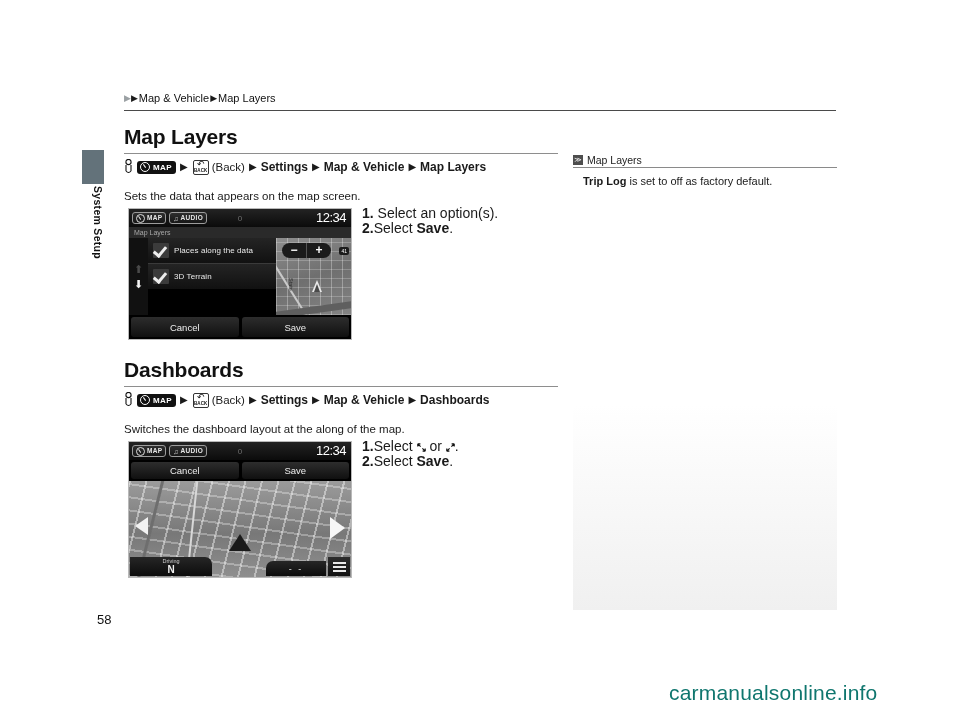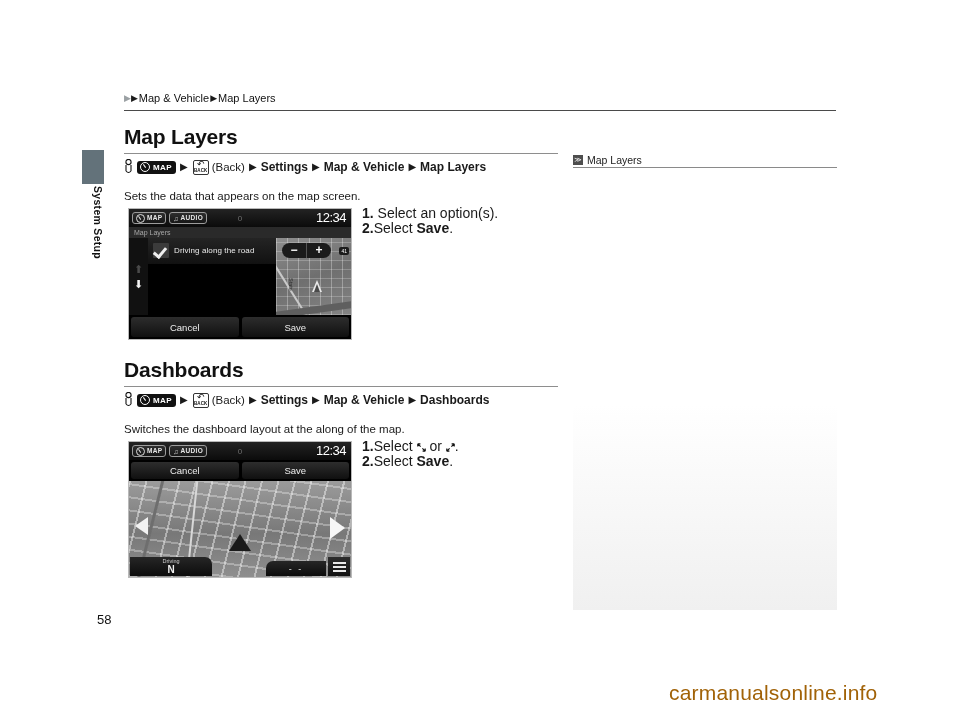--- a/index.html
+++ b/index.html
@@ -626,21 +626,21 @@
     left: 97px;
     top: 612px;
     font-size: 13px;
     color: #111;
   }
   #watermark {
     position: absolute;
     left: 669px;
     top: 681px;
     font-size: 21px;
-    color: #a16207;
+    color: #0f766e;
     letter-spacing: 0.2px;
   }
 </style>
 </head>
 <body>
 
 <div id="left-tab"></div>
 <div id="left-tab-label">System Setup</div>
 
 <div id="breadcrumb">
@@ -704,21 +704,25 @@
   <div class="dev-subtitle">Map Layers</div>
 
   <div class="dev-scroll">
     <span class="up">⬆</span>
     <span class="down">⬇</span>
   </div>
 
   <div class="dev-list">
     <div class="dev-row">
       <span class="chk"></span>
-      <span class="rlabel">Driving along the road</span>
+      <span class="rlabel">Places along the data</span>
+    </div>
+    <div class="dev-row">
+      <span class="chk"></span>
+      <span class="rlabel">3D Terrain</span>
     </div>
   </div>
 
   <div class="dev-map">
     <div class="diag"></div>
     <div class="river"></div>
     <div class="streetlbl">State</div>
     <div class="zoom-pill">
       <span class="zb">−</span>
       <span class="zb">+</span>
@@ -819,16 +823,19 @@
       </div>
     </div>
   </div>
 </div>
 
 <div id="sidebar-note">
   <div id="note-header">
     <span id="note-marker">≫</span>
     <span id="note-title">Map Layers</span>
   </div>
+  <div id="note-body">
+    <b>Trip Log</b><span> is set to off as factory default.</span>
+  </div>
 </div>
 
 <div id="page-number">58</div>
 <div id="watermark">carmanualsonline.info</div>
 
 </body></html>

